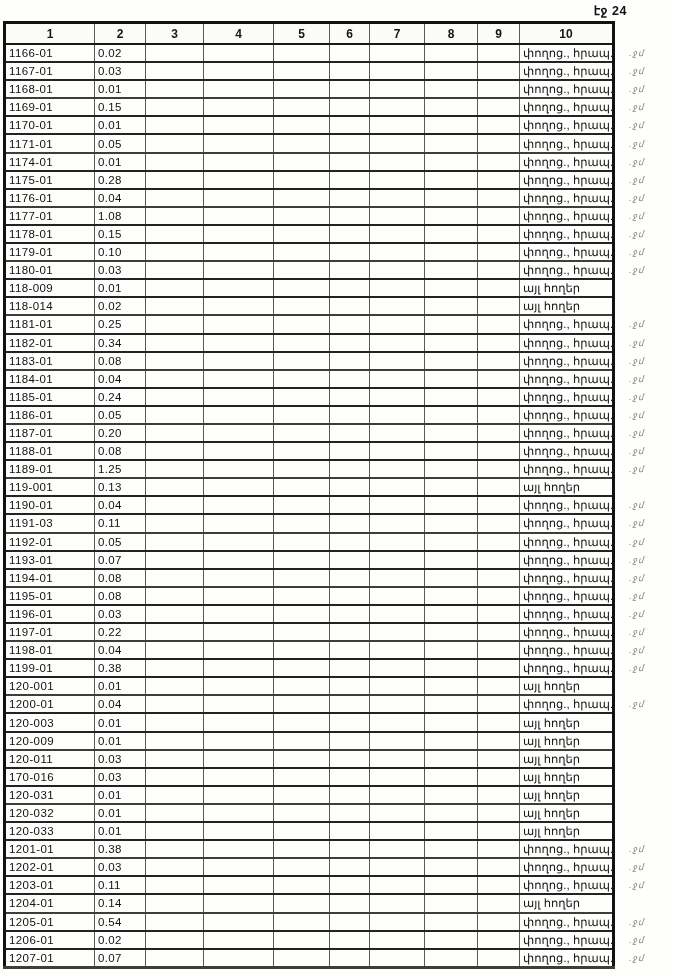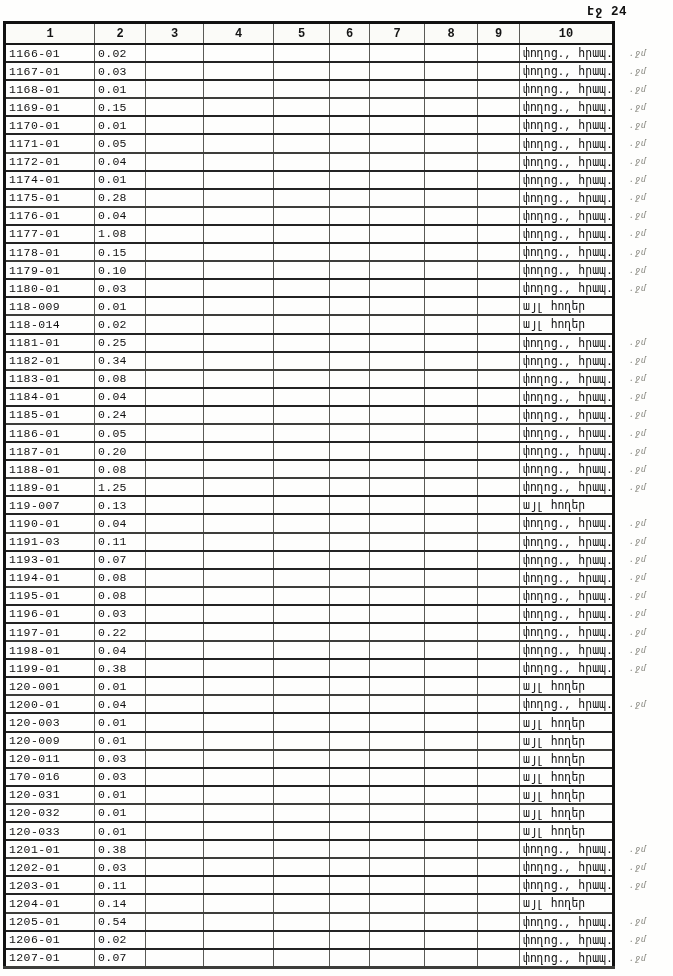--- a/index.html
+++ b/index.html
@@ -6,21 +6,21 @@
     margin: 0;
     padding: 0;
     background: #ffffff;
   }
   .page {
     position: relative;
     width: 673px;
     height: 976px;
     background: #fefefd;
     overflow: hidden;
-    font-family: Liberation Mono, monospace;
+    font-family: Liberation Sans, sans-serif;
     color: #151515;
   }
   .page-label {
     position: absolute;
     top: 3px;
     right: 46px;
     font-size: 12.5px;
     font-weight: bold;
     letter-spacing: 0.5px;
     color: #111;
@@ -197,33 +197,20 @@
           <td class="c"></td>
           <td class="c"></td>
           <td class="c"></td>
           <td class="c"></td>
           <td class="c"></td>
           <td class="c"></td>
           <td class="c col-last cell-land">փողոց., հրապ.</td>
           <td class="note">.ջմ</td>
         </tr>
         <tr>
-          <td class="c col-first cell-id">1172-01</td>
-          <td class="c cell-val">0.04</td>
-          <td class="c"></td>
-          <td class="c"></td>
-          <td class="c"></td>
-          <td class="c"></td>
-          <td class="c"></td>
-          <td class="c"></td>
-          <td class="c"></td>
-          <td class="c col-last cell-land">փողոց., հրապ.</td>
-          <td class="note">.ջմ</td>
-        </tr>
-        <tr>
           <td class="c col-first cell-id">1174-01</td>
           <td class="c cell-val">0.01</td>
           <td class="c"></td>
           <td class="c"></td>
           <td class="c"></td>
           <td class="c"></td>
           <td class="c"></td>
           <td class="c"></td>
           <td class="c"></td>
           <td class="c col-last cell-land">փողոց., հրապ.</td>
@@ -444,21 +431,21 @@
           <td class="c"></td>
           <td class="c"></td>
           <td class="c"></td>
           <td class="c"></td>
           <td class="c"></td>
           <td class="c"></td>
           <td class="c col-last cell-land">փողոց., հրապ.</td>
           <td class="note">.ջմ</td>
         </tr>
         <tr>
-          <td class="c col-first cell-id">119-007</td>
+          <td class="c col-first cell-id">119-001</td>
           <td class="c cell-val">0.13</td>
           <td class="c"></td>
           <td class="c"></td>
           <td class="c"></td>
           <td class="c"></td>
           <td class="c"></td>
           <td class="c"></td>
           <td class="c"></td>
           <td class="c col-last cell-land">այլ հողեր</td>
           <td class="note"></td>
@@ -472,20 +459,33 @@
           <td class="c"></td>
           <td class="c"></td>
           <td class="c"></td>
           <td class="c"></td>
           <td class="c col-last cell-land">փողոց., հրապ.</td>
           <td class="note">.ջմ</td>
         </tr>
         <tr>
           <td class="c col-first cell-id">1191-03</td>
           <td class="c cell-val">0.11</td>
+          <td class="c"></td>
+          <td class="c"></td>
+          <td class="c"></td>
+          <td class="c"></td>
+          <td class="c"></td>
+          <td class="c"></td>
+          <td class="c"></td>
+          <td class="c col-last cell-land">փողոց., հրապ.</td>
+          <td class="note">.ջմ</td>
+        </tr>
+        <tr>
+          <td class="c col-first cell-id">1192-01</td>
+          <td class="c cell-val">0.05</td>
           <td class="c"></td>
           <td class="c"></td>
           <td class="c"></td>
           <td class="c"></td>
           <td class="c"></td>
           <td class="c"></td>
           <td class="c"></td>
           <td class="c col-last cell-land">փողոց., հրապ.</td>
           <td class="note">.ջմ</td>
         </tr>

